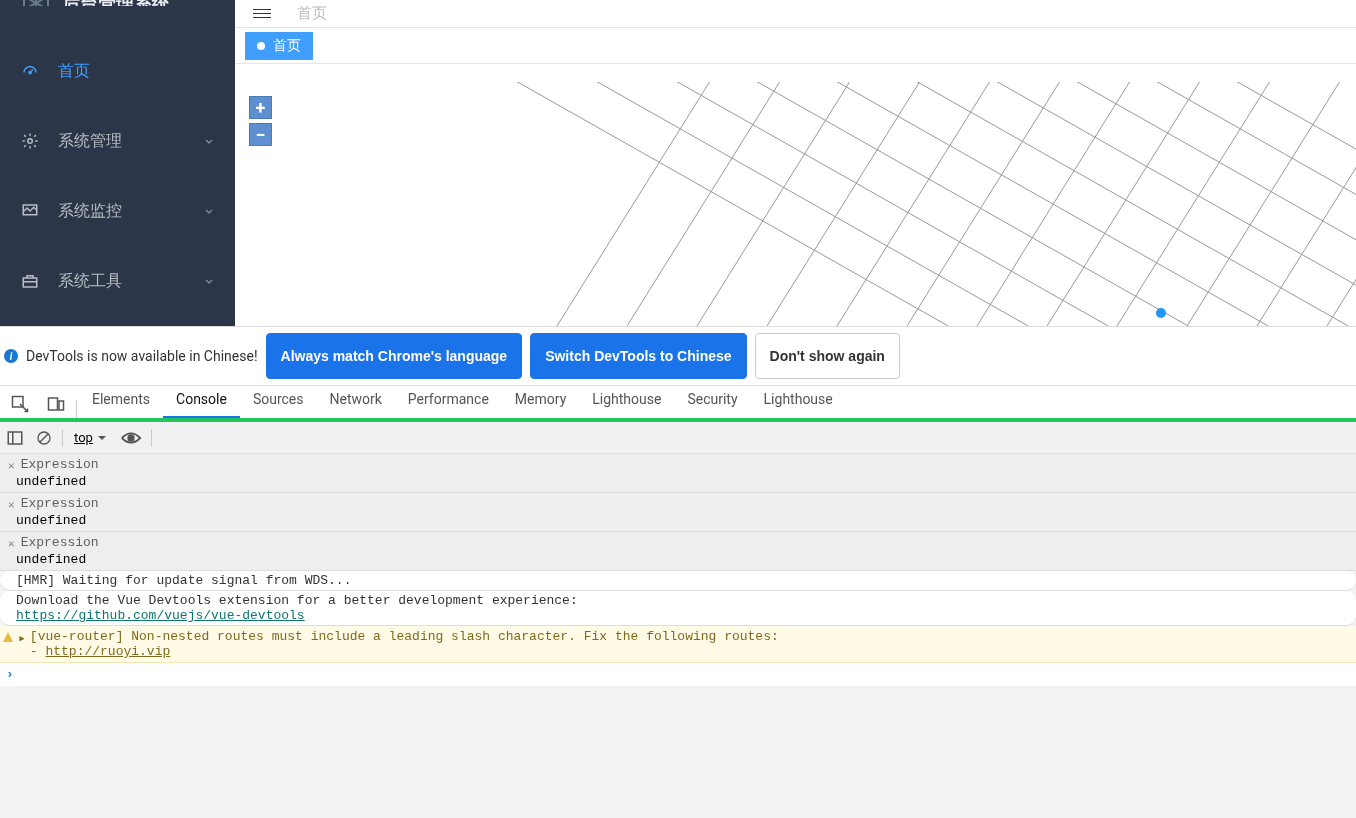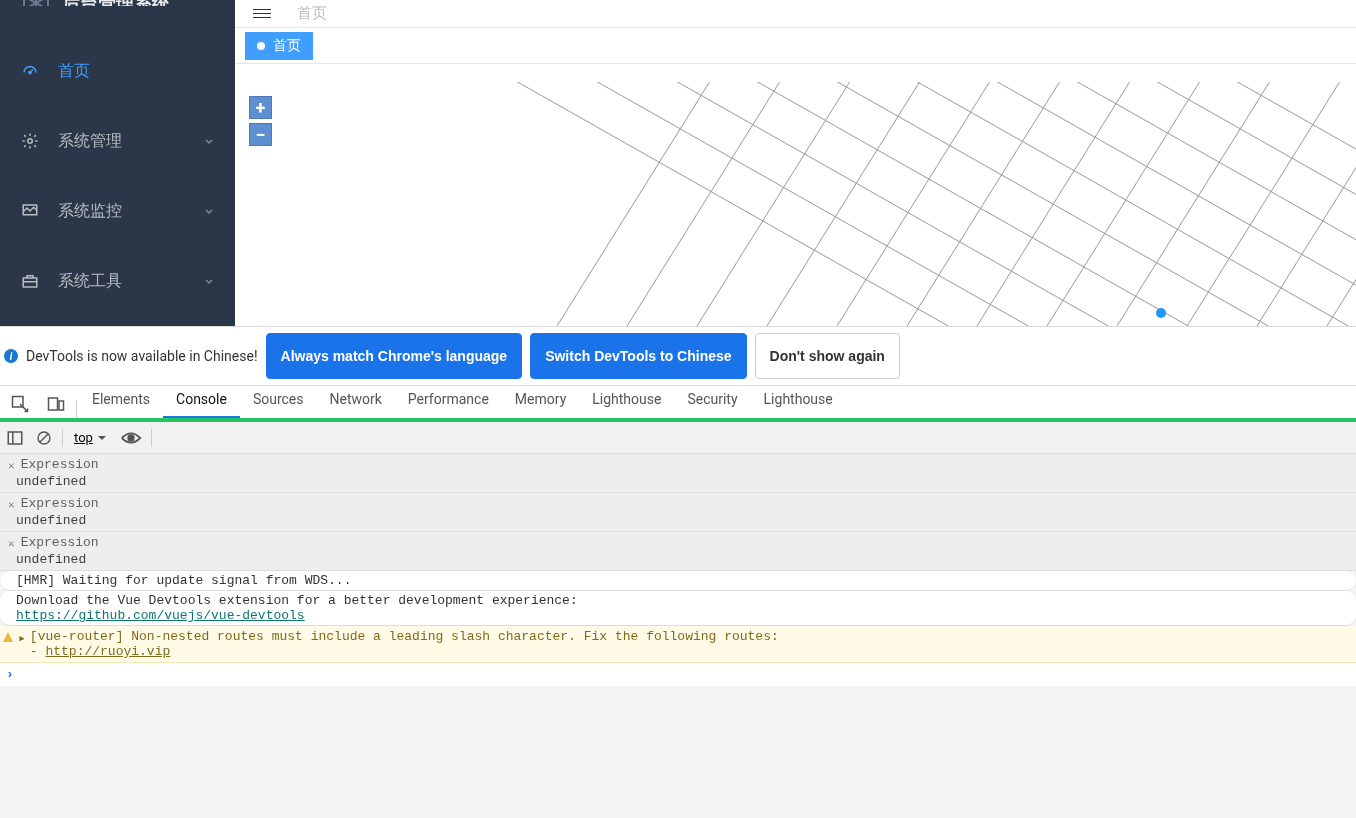--- a/index.html
+++ b/index.html
@@ -300,21 +300,21 @@
       color: #888;
       margin-right: 6px;
       font-size: 11px;
       margin-top: 2px;
     }
     .log-entry.eager .expr-label {
       color: #606060;
     }
     .log-entry.eager .line2 {
       padding: 1px 16px;
-      color: #404040;
+      color: #000000;
     }
     .log-entry.plain {
       background: #fff;
       padding: 2px 16px;
       color: #333;
       border-radius: 10px;
     }
     .log-entry.plain a {
       color: #0f766e;
       text-decoration: underline;

